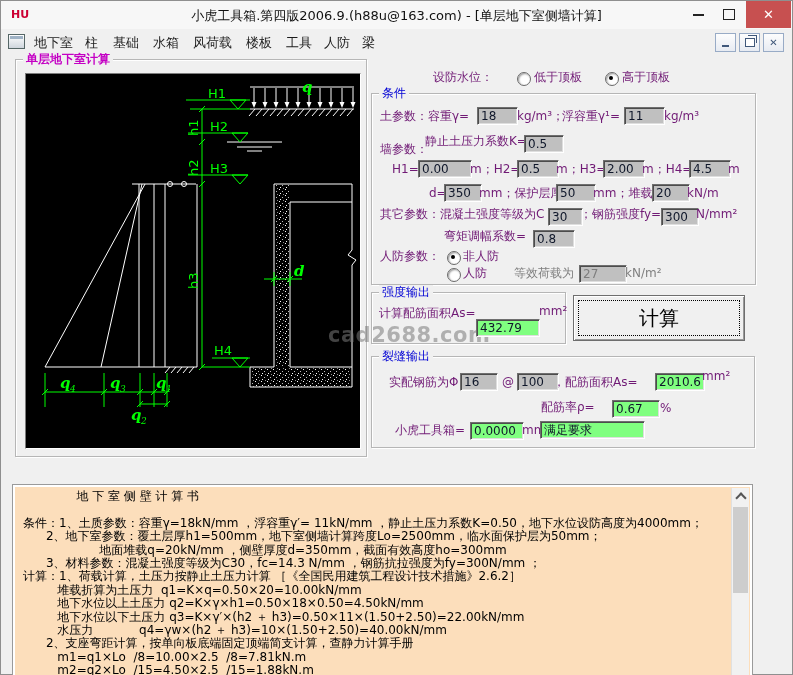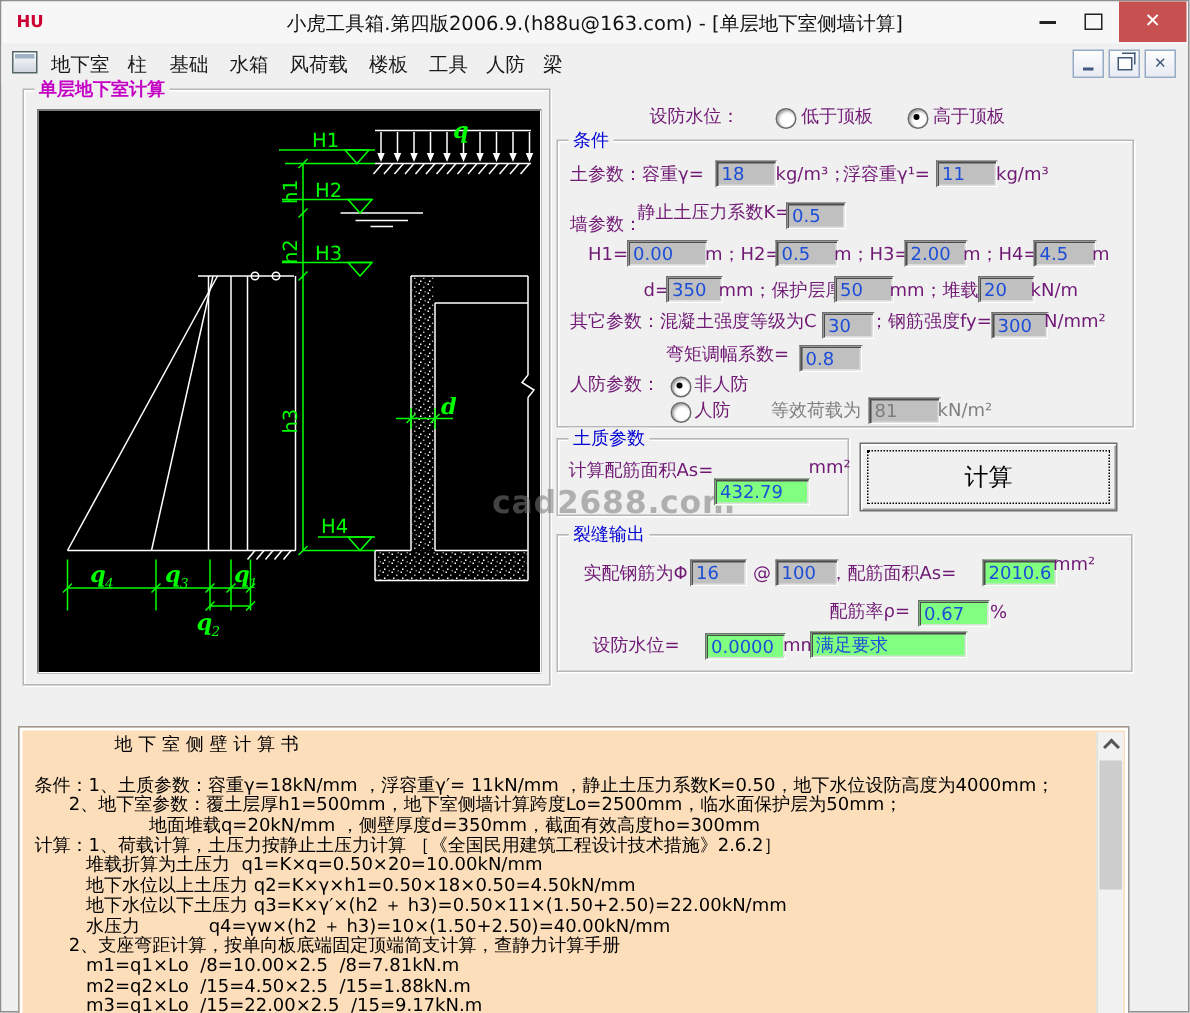--- a/index.html
+++ b/index.html
@@ -28,29 +28,29 @@
   
   .client{position:absolute;left:0;top:53px;width:791px;height:620px;background:#f0f0f0;}
   
   .gb{position:absolute;border:1px solid #b6b6b6;box-shadow:inset 1px 1px 0 #ffffff,1px 1px 0 #ffffff;}
   .legend{position:absolute;top:-8px;left:7px;background:#f0f0f0;padding:0 3px;font-size:12px;white-space:nowrap;line-height:14px;}
   .legend.mag{color:#c400c4;font-weight:bold;}
   .legend.blu{color:#0000d4;}
   
   .lbl{position:absolute;font-size:12px;color:#701a75;white-space:nowrap;line-height:15px;}
   .lbl.dis{color:#7f7f7f;}
-  .f{position:absolute;height:16px;background:#c0c0c0;border-top:1px solid #6f6f6f;border-left:1px solid #6f6f6f;border-bottom:1px solid #ffffff;border-right:1px solid #ffffff;box-shadow:inset 1px 1px 0 #4c4c4c,inset -1px -1px 0 #dedede;font-size:12px;line-height:16px;padding:0 3px;color:#1d4ed8;}
+  .f{position:absolute;height:16px;background:#c0c0c0;border-top:1px solid #6f6f6f;border-left:1px solid #6f6f6f;border-bottom:1px solid #ffffff;border-right:1px solid #ffffff;box-shadow:inset 1px 1px 0 #4c4c4c,inset -1px -1px 0 #dedede;font-size:12px;line-height:16px;padding:0 3px;color:#0f172a;}
   .f.green{background:#80ff80;}
   .f.dis{color:#7d7d7d;}
   .rad{position:absolute;width:12px;height:12px;border-radius:50%;background:#fff;border:1px solid #6a6a6a;box-shadow:inset 1px 1px 2px rgba(0,0,0,.4);}
   .rad.on::after{content:"";position:absolute;left:3px;top:3px;width:4px;height:4px;border-radius:50%;background:#000;}
   
   .canvas{position:absolute;left:9px;top:13px;width:334px;height:374px;background:#000;border-top:1px solid #7c7c7c;border-left:1px solid #7c7c7c;border-bottom:1px solid #fff;border-right:1px solid #fff;}
   
-  .btn{position:absolute;background:#f0f0f0;border:1px solid #6e6e6e;box-shadow:inset 1px 1px 0 #ffffff,inset -1px -1px 0 #999999;display:flex;align-items:center;justify-content:center;font-size:16px;color:#000;cursor:default;}
+  .btn{position:absolute;background:#f0f0f0;border:1px solid #6e6e6e;box-shadow:inset 1px 1px 0 #ffffff,inset -1px -1px 0 #999999;display:flex;align-items:center;justify-content:center;font-size:20px;color:#000;cursor:default;}
   .btn::before{content:"";position:absolute;inset:4px;border:1px dotted #000;}
   
   .report{position:absolute;left:11px;top:430px;width:739px;height:214px;background:#fcdebb;border:1px solid #9a9a9a;box-shadow:inset 0 0 0 2px #ffffff;}
   .rtext{position:absolute;left:10px;top:5px;right:22px;bottom:3px;overflow:hidden;}
   .rline{font-size:12px;line-height:13.4px;min-height:13.4px;white-space:pre;color:#000;}
   .vscroll{position:absolute;top:3px;right:3px;bottom:3px;width:17px;background:#f1f1f1;border-left:1px solid #e0e0e0;}
   .sbtn{position:absolute;top:0;left:0;width:17px;height:17px;background:#f1f1f1;display:flex;align-items:flex-start;justify-content:center;}
   .chev{width:6px;height:6px;border-left:2px solid #555;border-top:2px solid #555;transform:rotate(45deg);margin-top:6px;}
   .sthumb{position:absolute;top:19px;left:1px;width:15px;height:86px;background:#cdcdcd;}
   
@@ -233,60 +233,61 @@
 
       <div class="lbl" style="left:72px;top:135px">弯矩调幅系数=</div>
       <div class="f" style="left:161px;top:136px;width:34px">0.8</div>
 
       <div class="lbl" style="left:8px;top:155px">人防参数：</div>
       <span class="rad on" style="left:75px;top:157px"></span>
       <div class="lbl" style="left:91px;top:155px">非人防</div>
       <span class="rad" style="left:75px;top:174px"></span>
       <div class="lbl" style="left:91px;top:172px">人防</div>
       <div class="lbl dis" style="left:142px;top:172px">等效荷载为</div>
-      <div class="f dis" style="left:207px;top:171px;width:40px">81</div>
+      <div class="f dis" style="left:207px;top:171px;width:40px">27</div>
       <div class="lbl dis" style="left:253px;top:172px">kN/m²</div>
     </div>
 
     <div class="gb" style="left:370px;top:238px;width:193px;height:50px;">
-      <span class="legend blu">土质参数</span>
+      <span class="legend blu">强度输出</span>
       <div class="lbl" style="left:7px;top:13px">计算配筋面积As=</div>
       <div class="f green" style="left:104px;top:26px;width:56px">432.79</div>
       <div class="lbl" style="left:167px;top:11px">mm²</div>
     </div>
 
     <div class="btn" style="left:572px;top:241px;width:170px;height:44px;">
       <span>计算</span>
     </div>
 
     <div class="gb" style="left:370px;top:302px;width:382px;height:90px;">
       <span class="legend blu">裂缝输出</span>
       <div class="lbl" style="left:17px;top:18px">实配钢筋为Φ</div>
       <div class="f" style="left:88px;top:16px;width:30px">16</div>
       <div class="lbl" style="left:130px;top:18px">@</div>
       <div class="f" style="left:145px;top:16px;width:34px">100</div>
       <div class="lbl" style="left:181px;top:18px">，配筋面积As=</div>
       <div class="f green" style="left:283px;top:16px;width:42px">2010.6</div>
       <div class="lbl" style="left:330px;top:12px">mm²</div>
-      <div class="lbl" style="left:181px;top:43px">配筋率ρ=</div>
+      <div class="lbl" style="left:169px;top:43px">配筋率ρ=</div>
       <div class="f green" style="left:240px;top:43px;width:40px">0.67</div>
       <div class="lbl" style="left:288px;top:44px">%</div>
-      <div class="lbl" style="left:23px;top:66px">设防水位=</div>
+      <div class="lbl" style="left:23px;top:66px">小虎工具箱=</div>
       <div class="f green" style="left:98px;top:65px;width:46px">0.0000</div>
       <div class="lbl" style="left:150px;top:66px">mm</div>
       <div class="f green" style="left:168px;top:64px;width:97px">满足要求</div>
     </div>
 
     <div class="report">
       <div class="rtext">
         <div class="rline">              地 下 室 侧 壁 计 算 书</div>
         <div class="rline"></div>
         <div class="rline">条件：1、土质参数：容重γ=18kN/mm ，浮容重γ′= 11kN/mm ，静止土压力系数K=0.50，地下水位设防高度为4000mm；</div>
         <div class="rline">      2、地下室参数：覆土层厚h1=500mm，地下室侧墙计算跨度Lo=2500mm，临水面保护层为50mm；</div>
         <div class="rline">                    地面堆载q=20kN/mm ，侧壁厚度d=350mm，截面有效高度ho=300mm</div>
+        <div class="rline">      3、材料参数：混凝土强度等级为C30，fc=14.3 N/mm ，钢筋抗拉强度为fy=300N/mm ；</div>
         <div class="rline">计算：1、荷载计算，土压力按静止土压力计算 ［《全国民用建筑工程设计技术措施》2.6.2］</div>
         <div class="rline">         堆载折算为土压力  q1=K×q=0.50×20=10.00kN/mm</div>
         <div class="rline">         地下水位以上土压力 q2=K×γ×h1=0.50×18×0.50=4.50kN/mm</div>
         <div class="rline">         地下水位以下土压力 q3=K×γ′×(h2 ＋ h3)=0.50×11×(1.50+2.50)=22.00kN/mm</div>
         <div class="rline">         水压力            q4=γw×(h2 ＋ h3)=10×(1.50+2.50)=40.00kN/mm</div>
         <div class="rline">      2、支座弯距计算，按单向板底端固定顶端简支计算，查静力计算手册</div>
         <div class="rline">         m1=q1×Lo  /8=10.00×2.5  /8=7.81kN.m</div>
         <div class="rline">         m2=q2×Lo  /15=4.50×2.5  /15=1.88kN.m</div>
         <div class="rline">         m3=q1×Lo  /15=22.00×2.5  /15=9.17kN.m</div>
         <div class="rline">         m4=q1×Lo  /8=40.00×2.5  /15=16.67kN.m</div>

